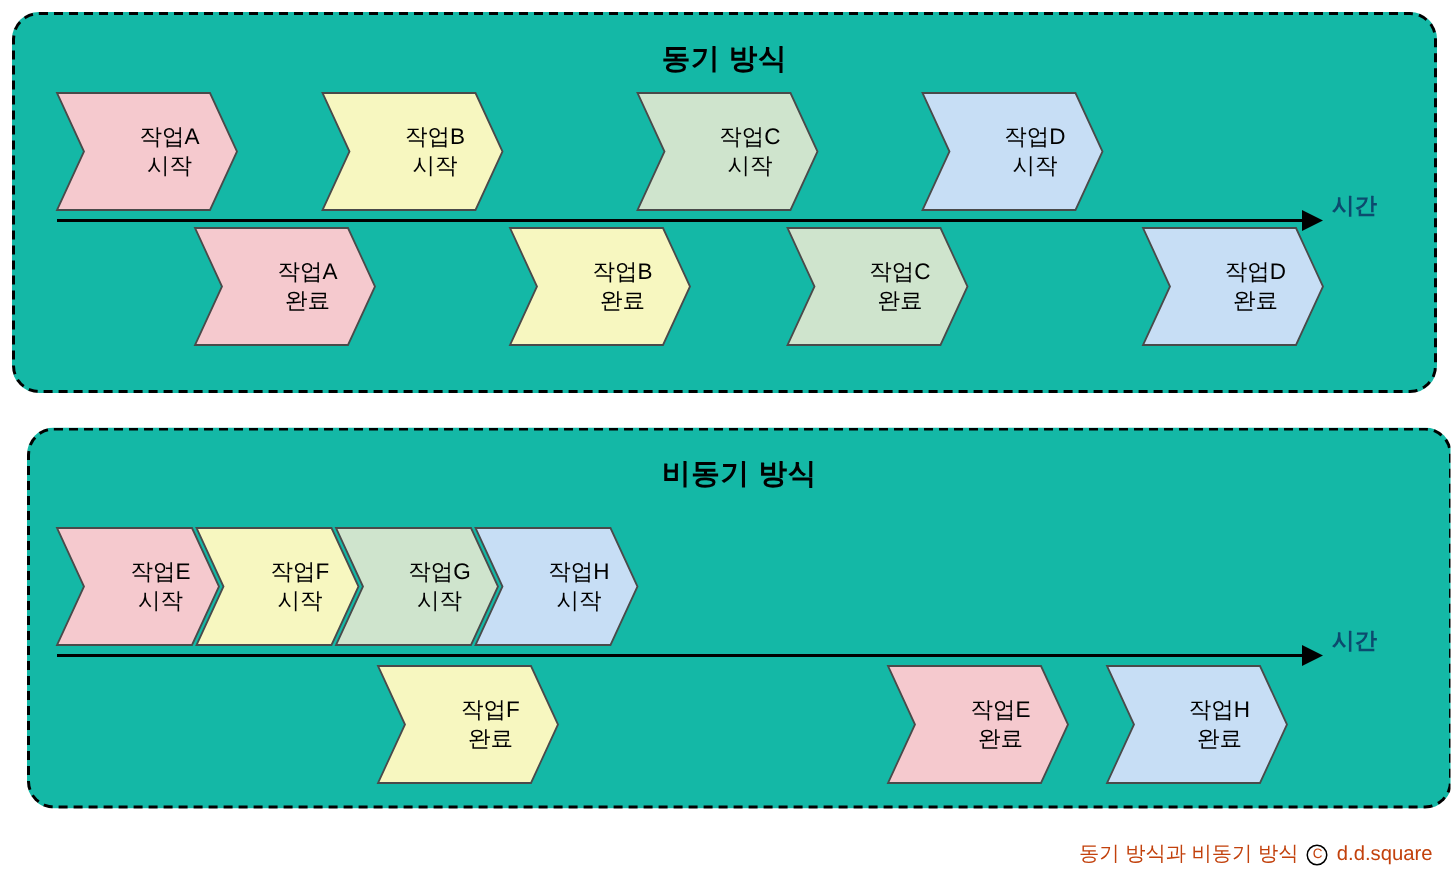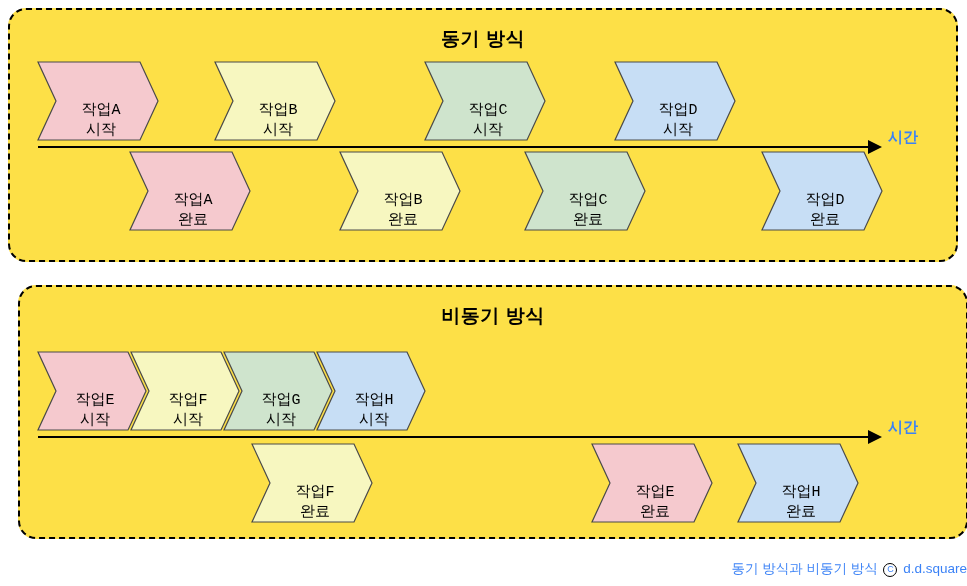--- a/index.html
+++ b/index.html
@@ -18,21 +18,21 @@
     position: absolute;
     left: 0; top: 0;
     width: 967px;
     height: 586px;
   }
   .panel {
     position: absolute;
     border: 2px dashed #000;
     border-radius: 18px;
     box-sizing: border-box;
-    background: #fde047;
+    background: #14b8a6;
   }
   #panel-sync {
     left: 8px;
     top: 8px;
     width: 950px;
     height: 254px;
   }
   #panel-async {
     left: 18px;
     top: 285px;
@@ -60,46 +60,45 @@
     position: absolute;
     width: 0; height: 0;
     border-top: 7px solid transparent;
     border-bottom: 7px solid transparent;
     border-left: 14px solid #000;
   }
   .axis-label {
     position: absolute;
     font-size: 15px;
     font-weight: bold;
-    color: #3b82f6;
+    color: #0c4a6e;
   }
   .chev-wrap { position: absolute; }
   .chev-wrap svg { position: absolute; left: 0; top: 0; overflow: visible; }
   .chev-label {
     position: absolute;
-    left: 0; top: 0;
+    left: 12px; top: 0;
     width: 100%; height: 100%;
     display: flex;
     flex-direction: column;
     align-items: center;
-    justify-content: flex-end;
+    justify-content: center;
     font-size: 15px;
     line-height: 1.3;
     color: #000;
     text-align: center;
     padding-left: 6px;
     box-sizing: border-box;
-    font-family: Liberation Mono, monospace;
   }
   .footer {
     position: absolute;
-    right: 0;
+    right: 12px;
     bottom: 8px;
     font-size: 13.5px;
-    color: #3b82f6;
+    color: #c2410c;
   }
   .copy-mark {
     display: inline-block;
     border: 1px solid #000;
     border-radius: 50%;
     width: 12px;
     height: 12px;
     line-height: 11px;
     font-size: 9px;
     text-align: center;

